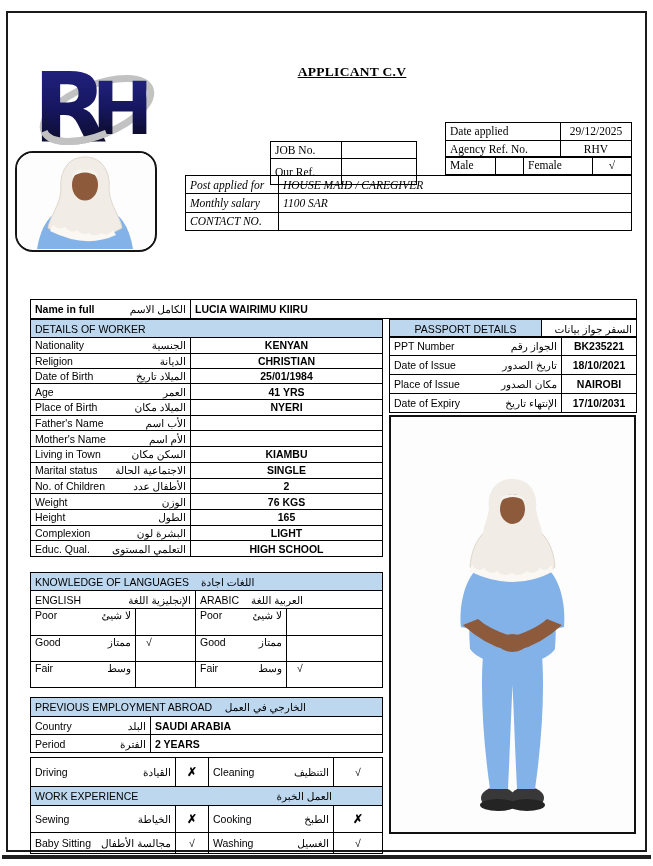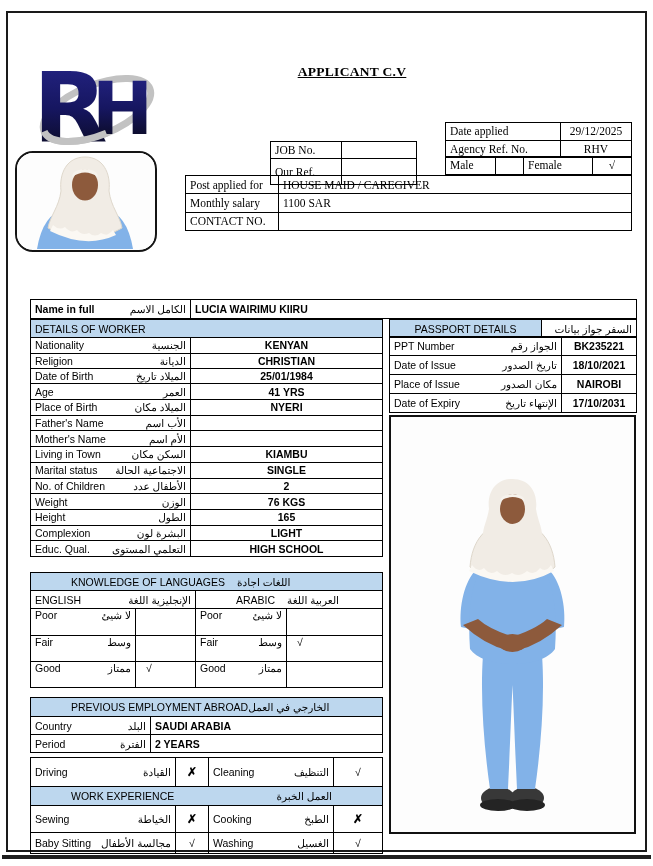--- a/index.html
+++ b/index.html
@@ -26,21 +26,21 @@
   .ar{font-size:10.5px;}
   .mark{text-align:center;font-size:11px;}
   .mark.x{font-weight:bold;font-size:12px;}
   .bold{font-weight:bold;}
   
   #headshot{left:15px;top:151px;width:142px;height:101px;border:2.5px solid #141414;
             border-radius:18px;overflow:hidden;background:#fdfdfd;box-sizing:border-box;}
   #photobox{left:389px;top:415px;width:247px;height:419px;border:2px solid #111;
             box-sizing:border-box;background:#fdfdfd;overflow:hidden;}
   
-  .hdrflex{display:flex;margin-left:36px;}
+  .hdrflex{display:flex;}
   .lh-ar{margin-left:12px;}
   .ph-ar{margin-left:auto;margin-right:72px;}
   .wh-ar{margin-left:auto;margin-right:46px;}
   svg text{user-select:none;}
 </style>
 </head>
 <body>
 
 <div id="page">
 
@@ -124,21 +124,21 @@
     <tbody>
         <tr style="height:17.5px">
       <td>Male</td>
       <td class="ctr"></td>
       <td>Female</td>
       <td class="ctr">√</td>
     </tr>
   </tbody>
     </table>
 
-  <table class="t serif abs" style="left:185px;top:175px;width:446px;">
+  <table class="t serif abs" style="left:185px;top:175px;width:446px;font-style:italic;">
     <colgroup>
         <col style="width:93px">
         <col style="width:353px">
       </colgroup>
     <tbody>
         <tr style="height:18.3px">
       <td>Post applied for</td>
       <td>HOUSE MAID / CAREGIVER</td>
     </tr>
     <tr style="height:18.3px">
@@ -437,48 +437,48 @@
             <div class="cflex">
               <span>Poor</span>
               <span class="ar">لا شيئ</span>
             </div>
           </td>
       <td class="mark" style="vertical-align:top"></td>
     </tr>
     <tr style="height:26px">
       <td style="vertical-align:top">
             <div class="cflex">
+              <span>Good</span>
+              <span class="ar">ممتاز</span>
+            </div>
+          </td>
+      <td class="mark" style="vertical-align:top;text-align:left;padding-left:10px">√</td>
+      <td style="vertical-align:top">
+            <div class="cflex">
+              <span>Good</span>
+              <span class="ar">ممتاز</span>
+            </div>
+          </td>
+      <td class="mark" style="vertical-align:top"></td>
+    </tr>
+    <tr style="height:26px">
+      <td style="vertical-align:top">
+            <div class="cflex">
               <span>Fair</span>
               <span class="ar">وسط</span>
             </div>
           </td>
       <td class="mark" style="vertical-align:top"></td>
       <td style="vertical-align:top">
             <div class="cflex">
               <span>Fair</span>
               <span class="ar">وسط</span>
             </div>
           </td>
       <td class="mark" style="vertical-align:top;text-align:left;padding-left:10px">√</td>
-    </tr>
-    <tr style="height:26px">
-      <td style="vertical-align:top">
-            <div class="cflex">
-              <span>Good</span>
-              <span class="ar">ممتاز</span>
-            </div>
-          </td>
-      <td class="mark" style="vertical-align:top;text-align:left;padding-left:10px">√</td>
-      <td style="vertical-align:top">
-            <div class="cflex">
-              <span>Good</span>
-              <span class="ar">ممتاز</span>
-            </div>
-          </td>
-      <td class="mark" style="vertical-align:top"></td>
     </tr>
   </tbody>
     </table>
 
   <table class="t abs" style="left:30px;top:697px;width:352px;">
     <colgroup>
         <col style="width:120px">
         <col style="width:232px">
       </colgroup>
     <tbody>

